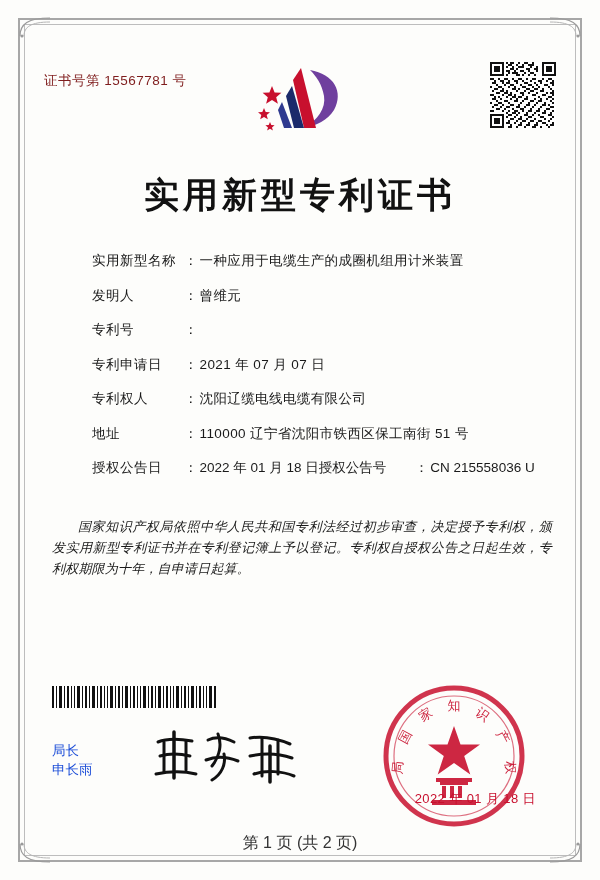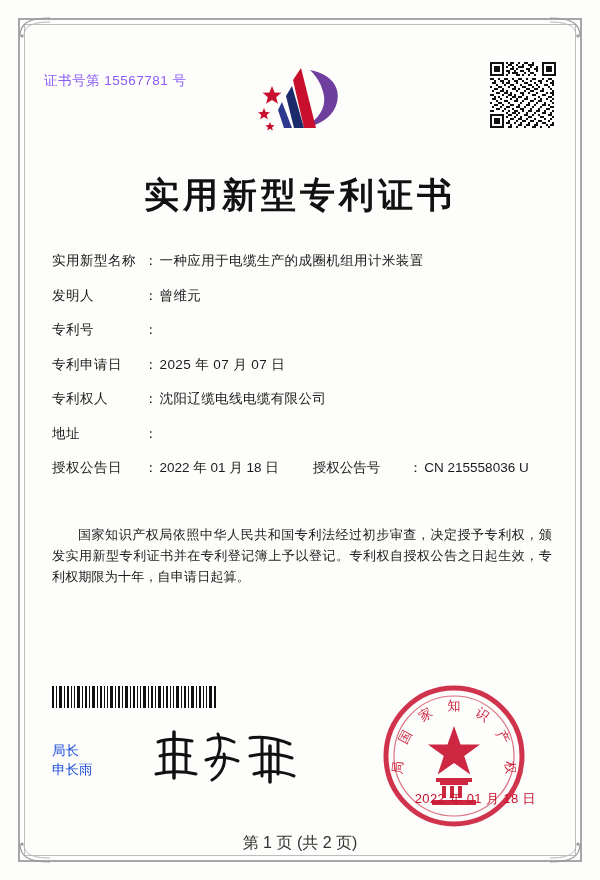--- a/index.html
+++ b/index.html
@@ -54,21 +54,21 @@
   .corner-tr { right: 18px; top: 16px; transform: scaleX(-1); }
   .corner-bl { left: 18px; bottom: 16px; transform: scaleY(-1); }
   .corner-br { right: 18px; bottom: 16px; transform: scale(-1,-1); }
 
   
   .cert-no {
     position: absolute;
     left: 44px; top: 72px;
     font-size: 13.5px;
     letter-spacing: 0.5px;
-    color: #8b5cf6;
+    color: #7f1d1d;
     font-family: "Liberation Sans", sans-serif;
   }
   .logo {
     position: absolute;
     left: 246px; top: 62px;
     width: 108px; height: 72px;
   }
   .qr {
     position: absolute;
     right: 44px; top: 62px;
@@ -102,57 +102,58 @@
     margin-bottom: 16.5px;
     font-size: 13.5px;
     font-family: "Liberation Sans", sans-serif;
     color: #1a1a1a;
   }
   .field-label {
     width: 92px;
     flex: 0 0 92px;
     white-space: nowrap;
     letter-spacing: 0.5px;
+    margin-left: 40px;
   }
   .field-label.spread {
     display: inline-flex;
     justify-content: space-between;
     text-align: center;
   }
   .field-label.spread span { display: inline-block; }
   .field-colon { margin: 0 2px 0 0; }
   .field-value {
     flex: 1 1 auto;
     letter-spacing: 0.4px;
   }
   .field-row.double { justify-content: flex-start; }
   .field-row.double .field-label2 {
     width: 96px;
     flex: 0 0 96px;
-    margin-left: 34px;
     white-space: nowrap;
   }
   .field-row.double .field-value2 { flex: 0 0 auto; }
 
   
   .body-text {
     position: absolute;
     left: 52px;
     top: 512px;
     width: 500px;
     font-size: 13px;
     line-height: 21px;
     color: #1a1a1a;
     font-family: "Liberation Sans", sans-serif;
     letter-spacing: 0.2px;
   }
   .body-text p {
-    margin: 12px 0 4px 0;
+    margin: 4px 0 4px 0;
     text-indent: 26px;
     text-align: justify;
+    font-style: italic;
   }
 
   
   .barcode {
     position: absolute;
     left: 52px;
     top: 686px;
     width: 164px;
     height: 22px;
   }
@@ -519,34 +520,35 @@
     <div class="field-row">
       <span class="field-label spread">
           <span>专利号</span>
         </span>
       <span class="field-colon">：</span>
     </div>
 
     <div class="field-row">
       <span class="field-label">专利申请日</span>
       <span class="field-colon">：</span>
-      <span class="field-value">2025 年 07 月 07 日</span>
+      <span class="field-value">2021 年 07 月 07 日</span>
     </div>
 
     <div class="field-row">
       <span class="field-label">专利权人</span>
       <span class="field-colon">：</span>
       <span class="field-value">沈阳辽缆电线电缆有限公司</span>
     </div>
 
     <div class="field-row">
       <span class="field-label spread">
           <span>地址</span>
         </span>
       <span class="field-colon">：</span>
+      <span class="field-value">110000 辽宁省沈阳市铁西区保工南街 51 号</span>
     </div>
 
     <div class="field-row double">
       <span class="field-label">授权公告日</span>
       <span class="field-colon">：</span>
       <span class="field-value2">2022 年 01 月 18 日</span>
       <span class="field-label2">授权公告号</span>
       <span class="field-colon">：</span>
       <span class="field-value2">CN 215558036 U</span>
     </div>

